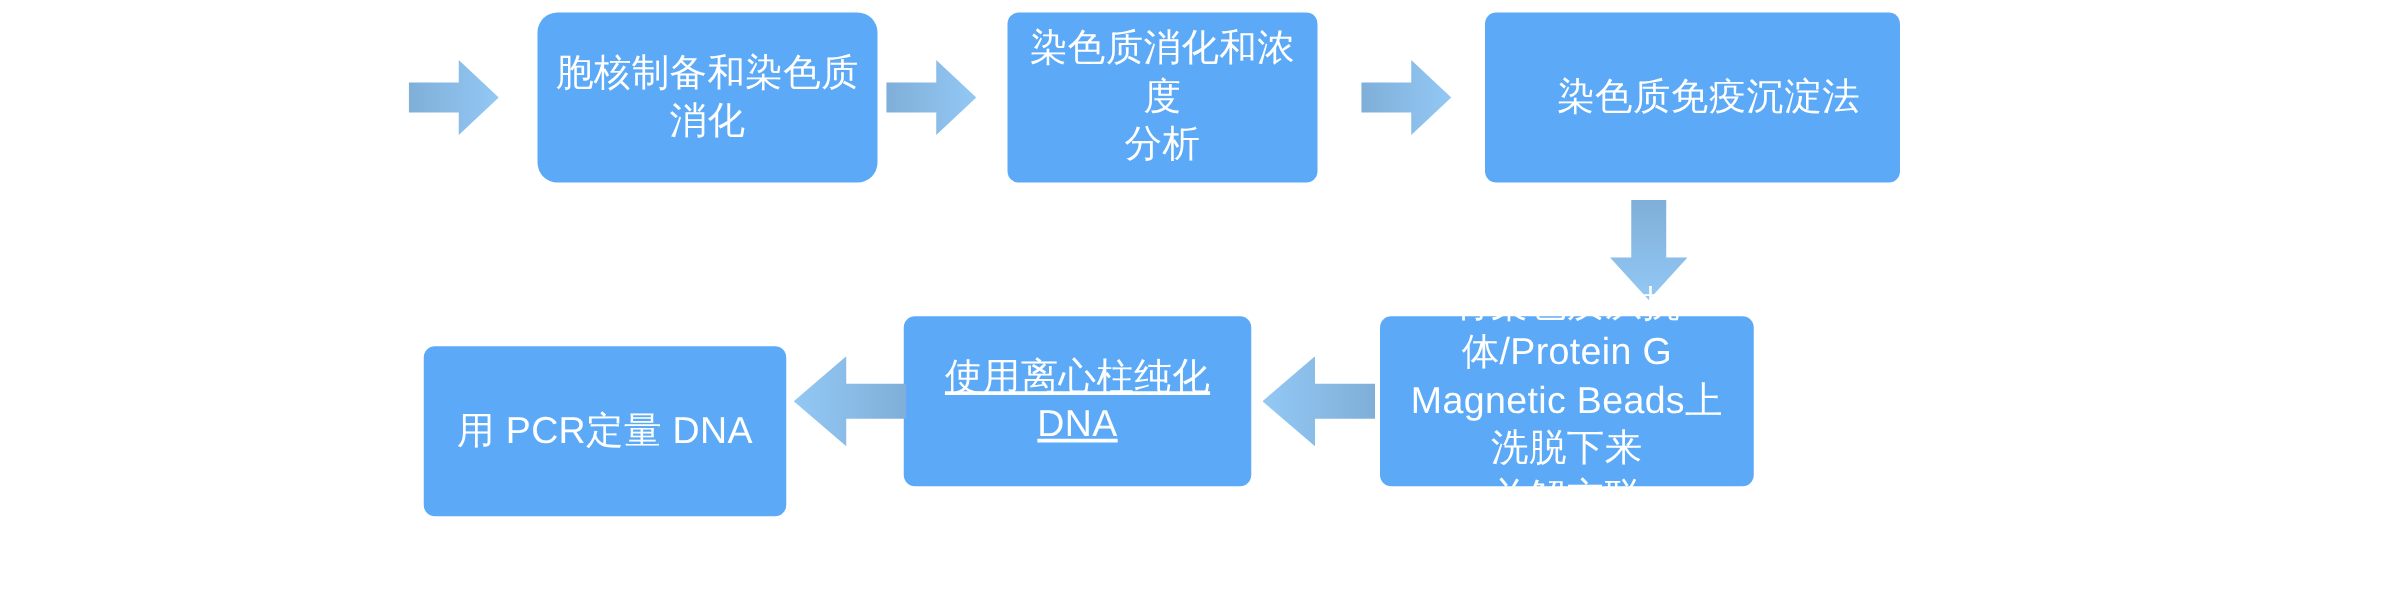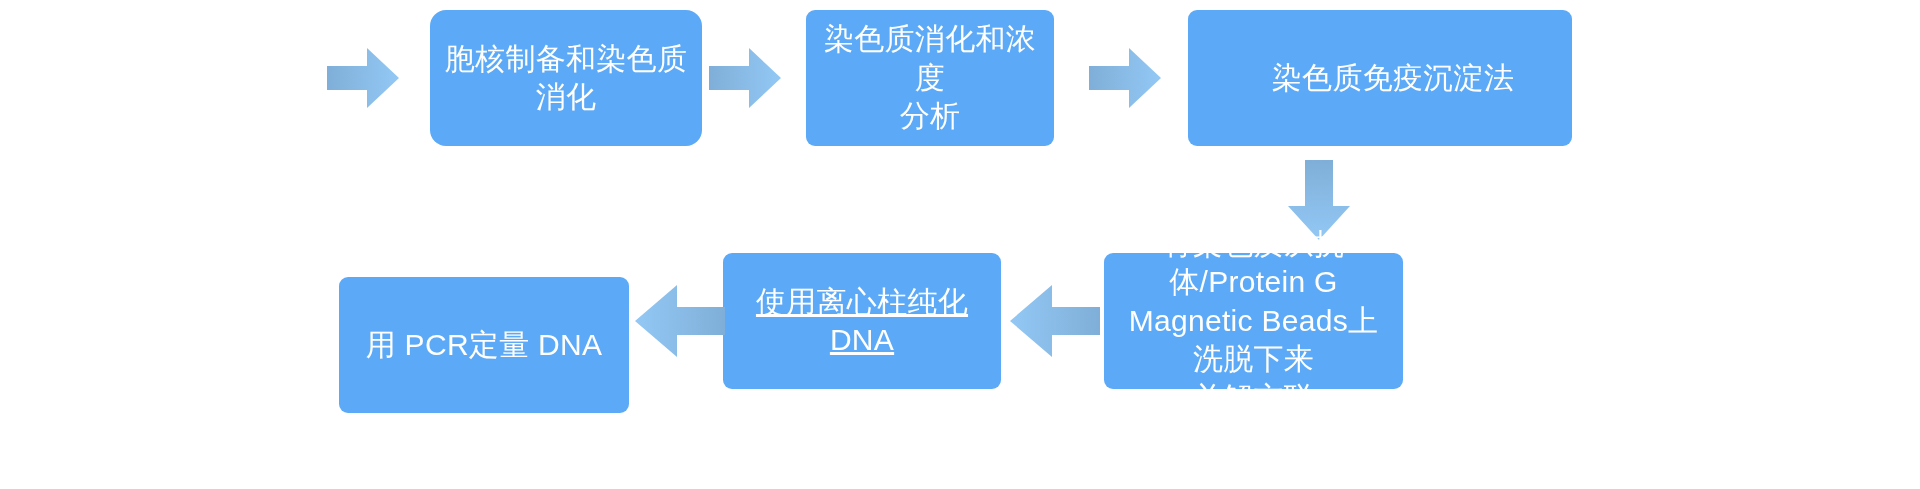--- a/index.html
+++ b/index.html
@@ -37,21 +37,21 @@
   .flow-box .box-label {
     display: block;
     width: 100%;
     white-space: pre-line;
   }
 
   
   #box-1 { left: 39px;   top: 10px;  width: 282px; height: 136px; font-size: 30px; }
   #box-2 { left: 430px;  top: 10px;  width: 272px; height: 136px; font-size: 30px; border-radius: 16px; }
   #box-3 { left: 806px;  top: 10px;  width: 248px; height: 136px; font-size: 30px; }
-  #box-4 { left: 1188px; top: 10px;  width: 384px; height: 136px; font-size: 30px; padding-left: 36px; }
+  #box-4 { left: 1188px; top: 10px;  width: 332px; height: 136px; font-size: 30px; padding-left: 36px; }
 
   
   #box-5 { left: 1104px; top: 253px; width: 299px; height: 136px; font-size: 30px; }
   #box-6 { left: 723px;  top: 253px; width: 278px; height: 136px; font-size: 30px; text-decoration: underline; }
   #box-7 { left: 339px;  top: 253px; width: 290px; height: 136px; font-size: 30px; margin-top: 24px; }
 
   
   .flow-arrow {
     position: absolute;
   }

